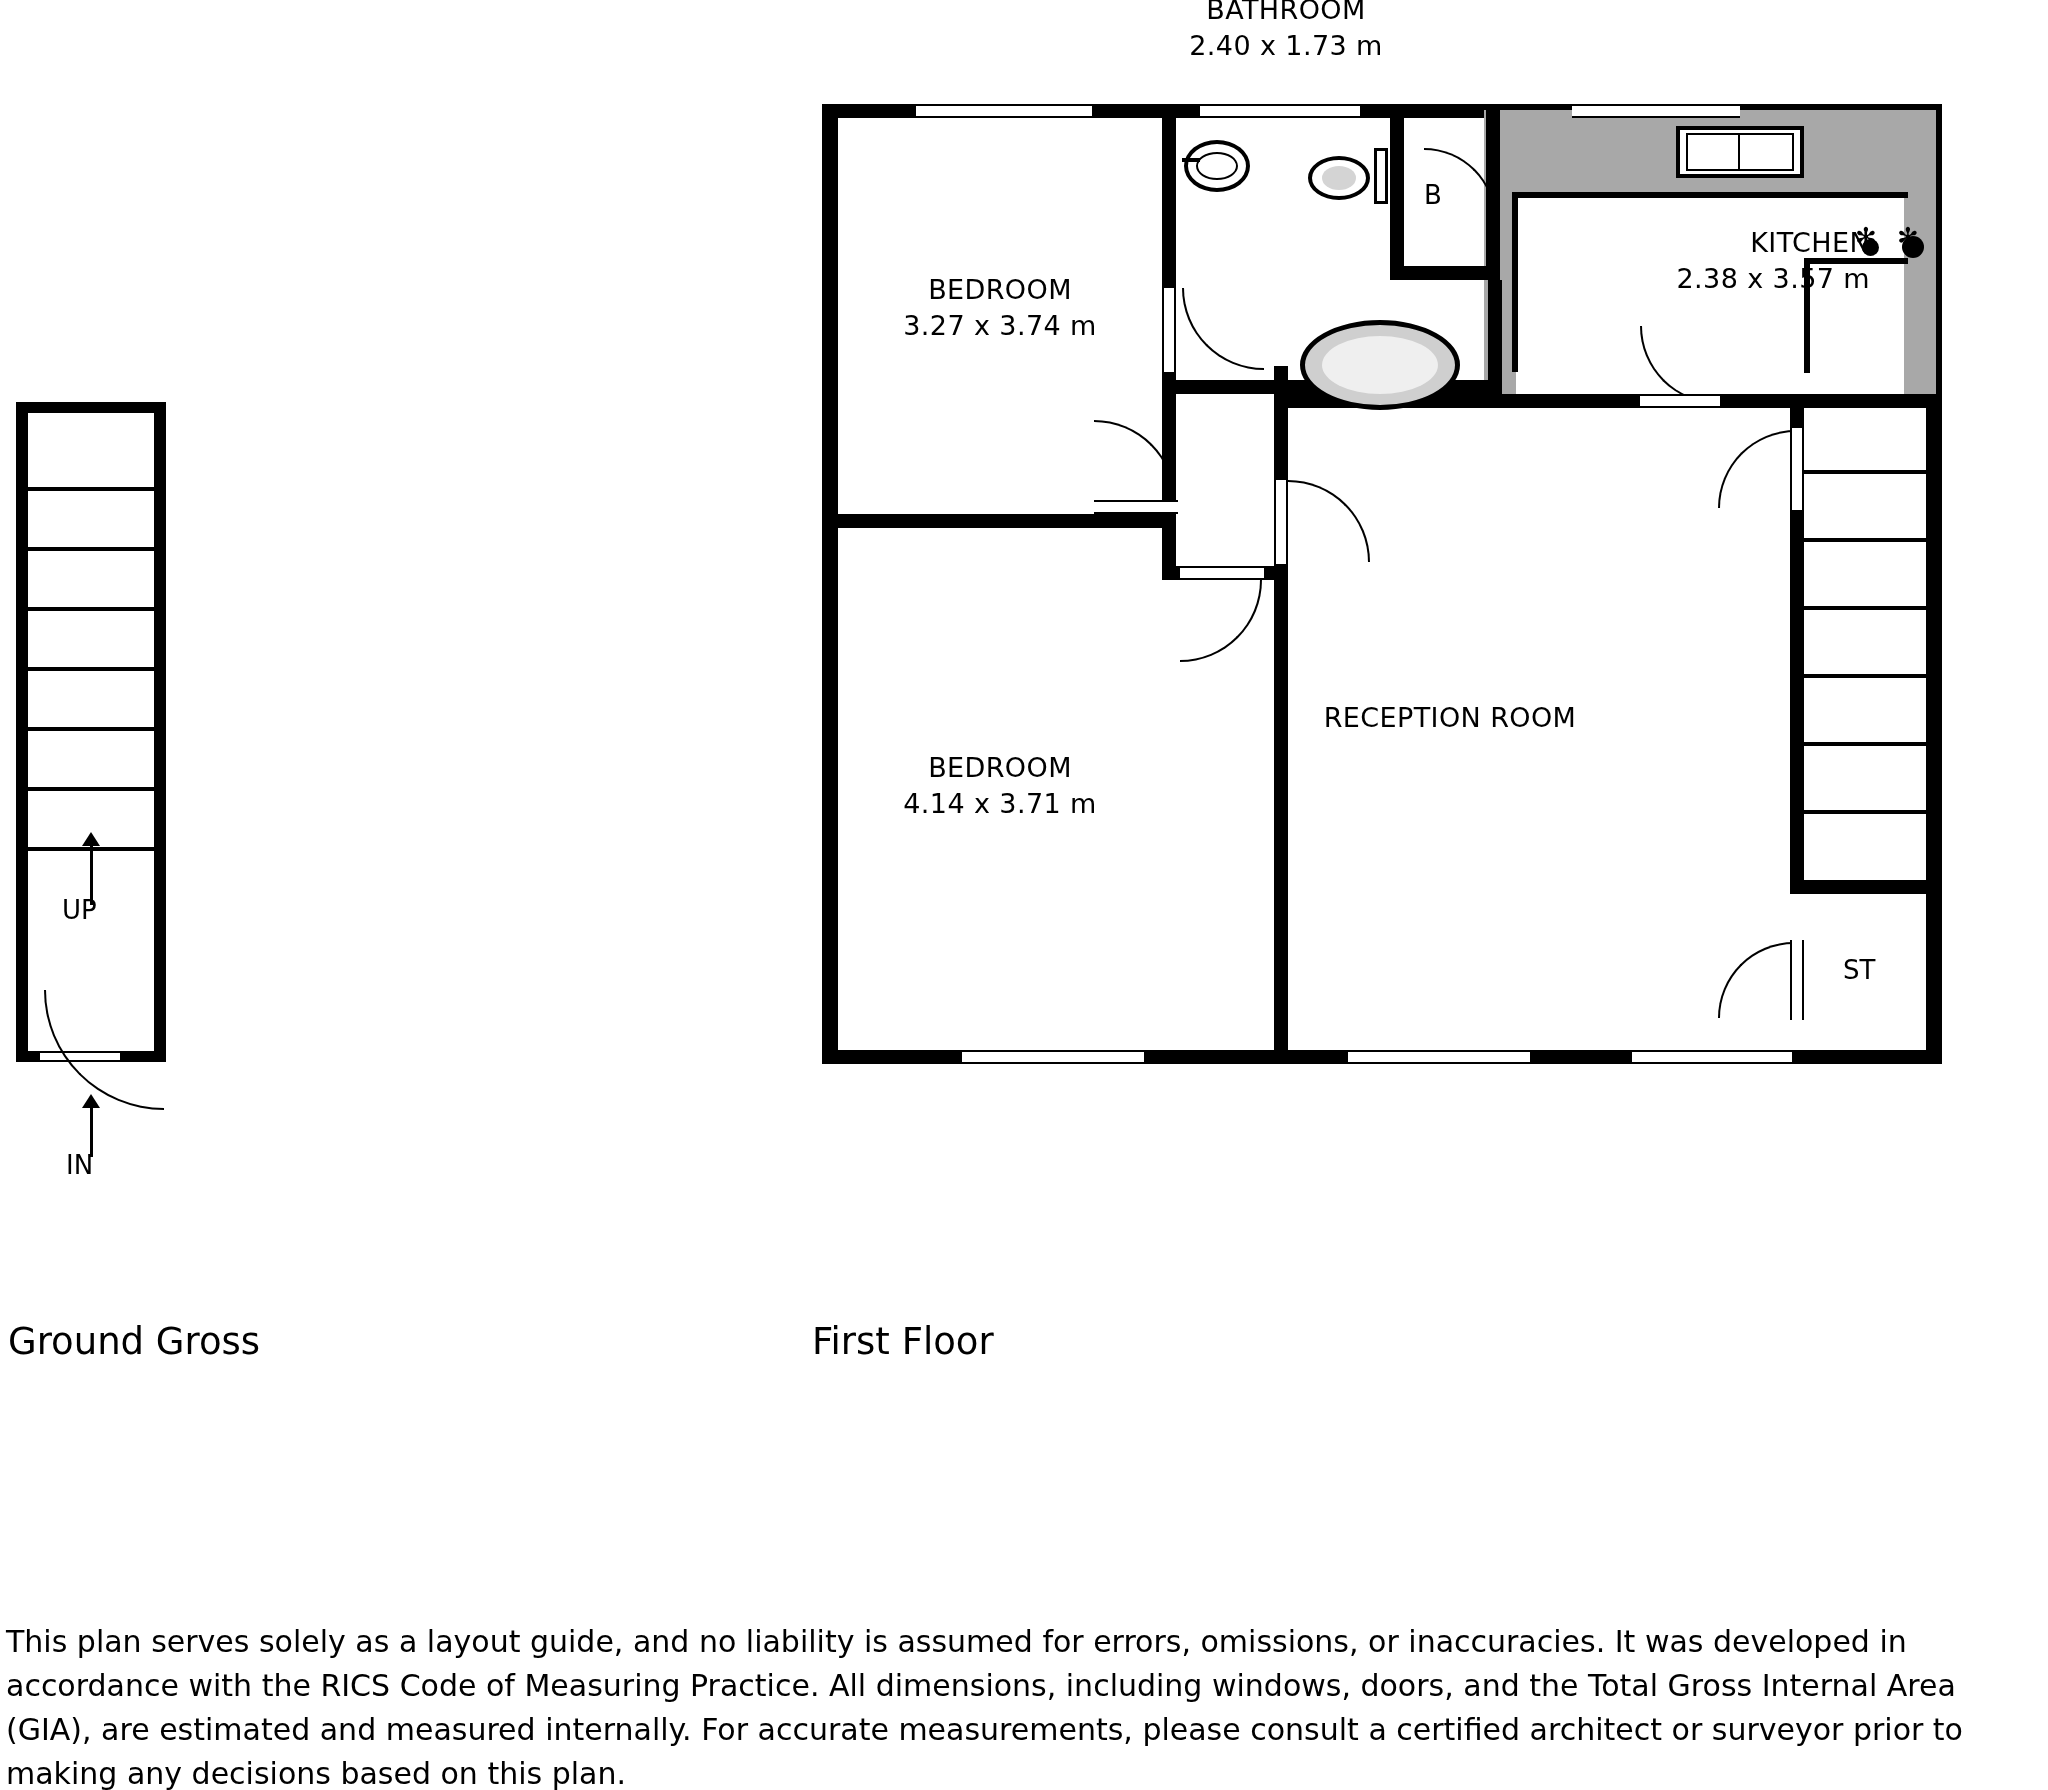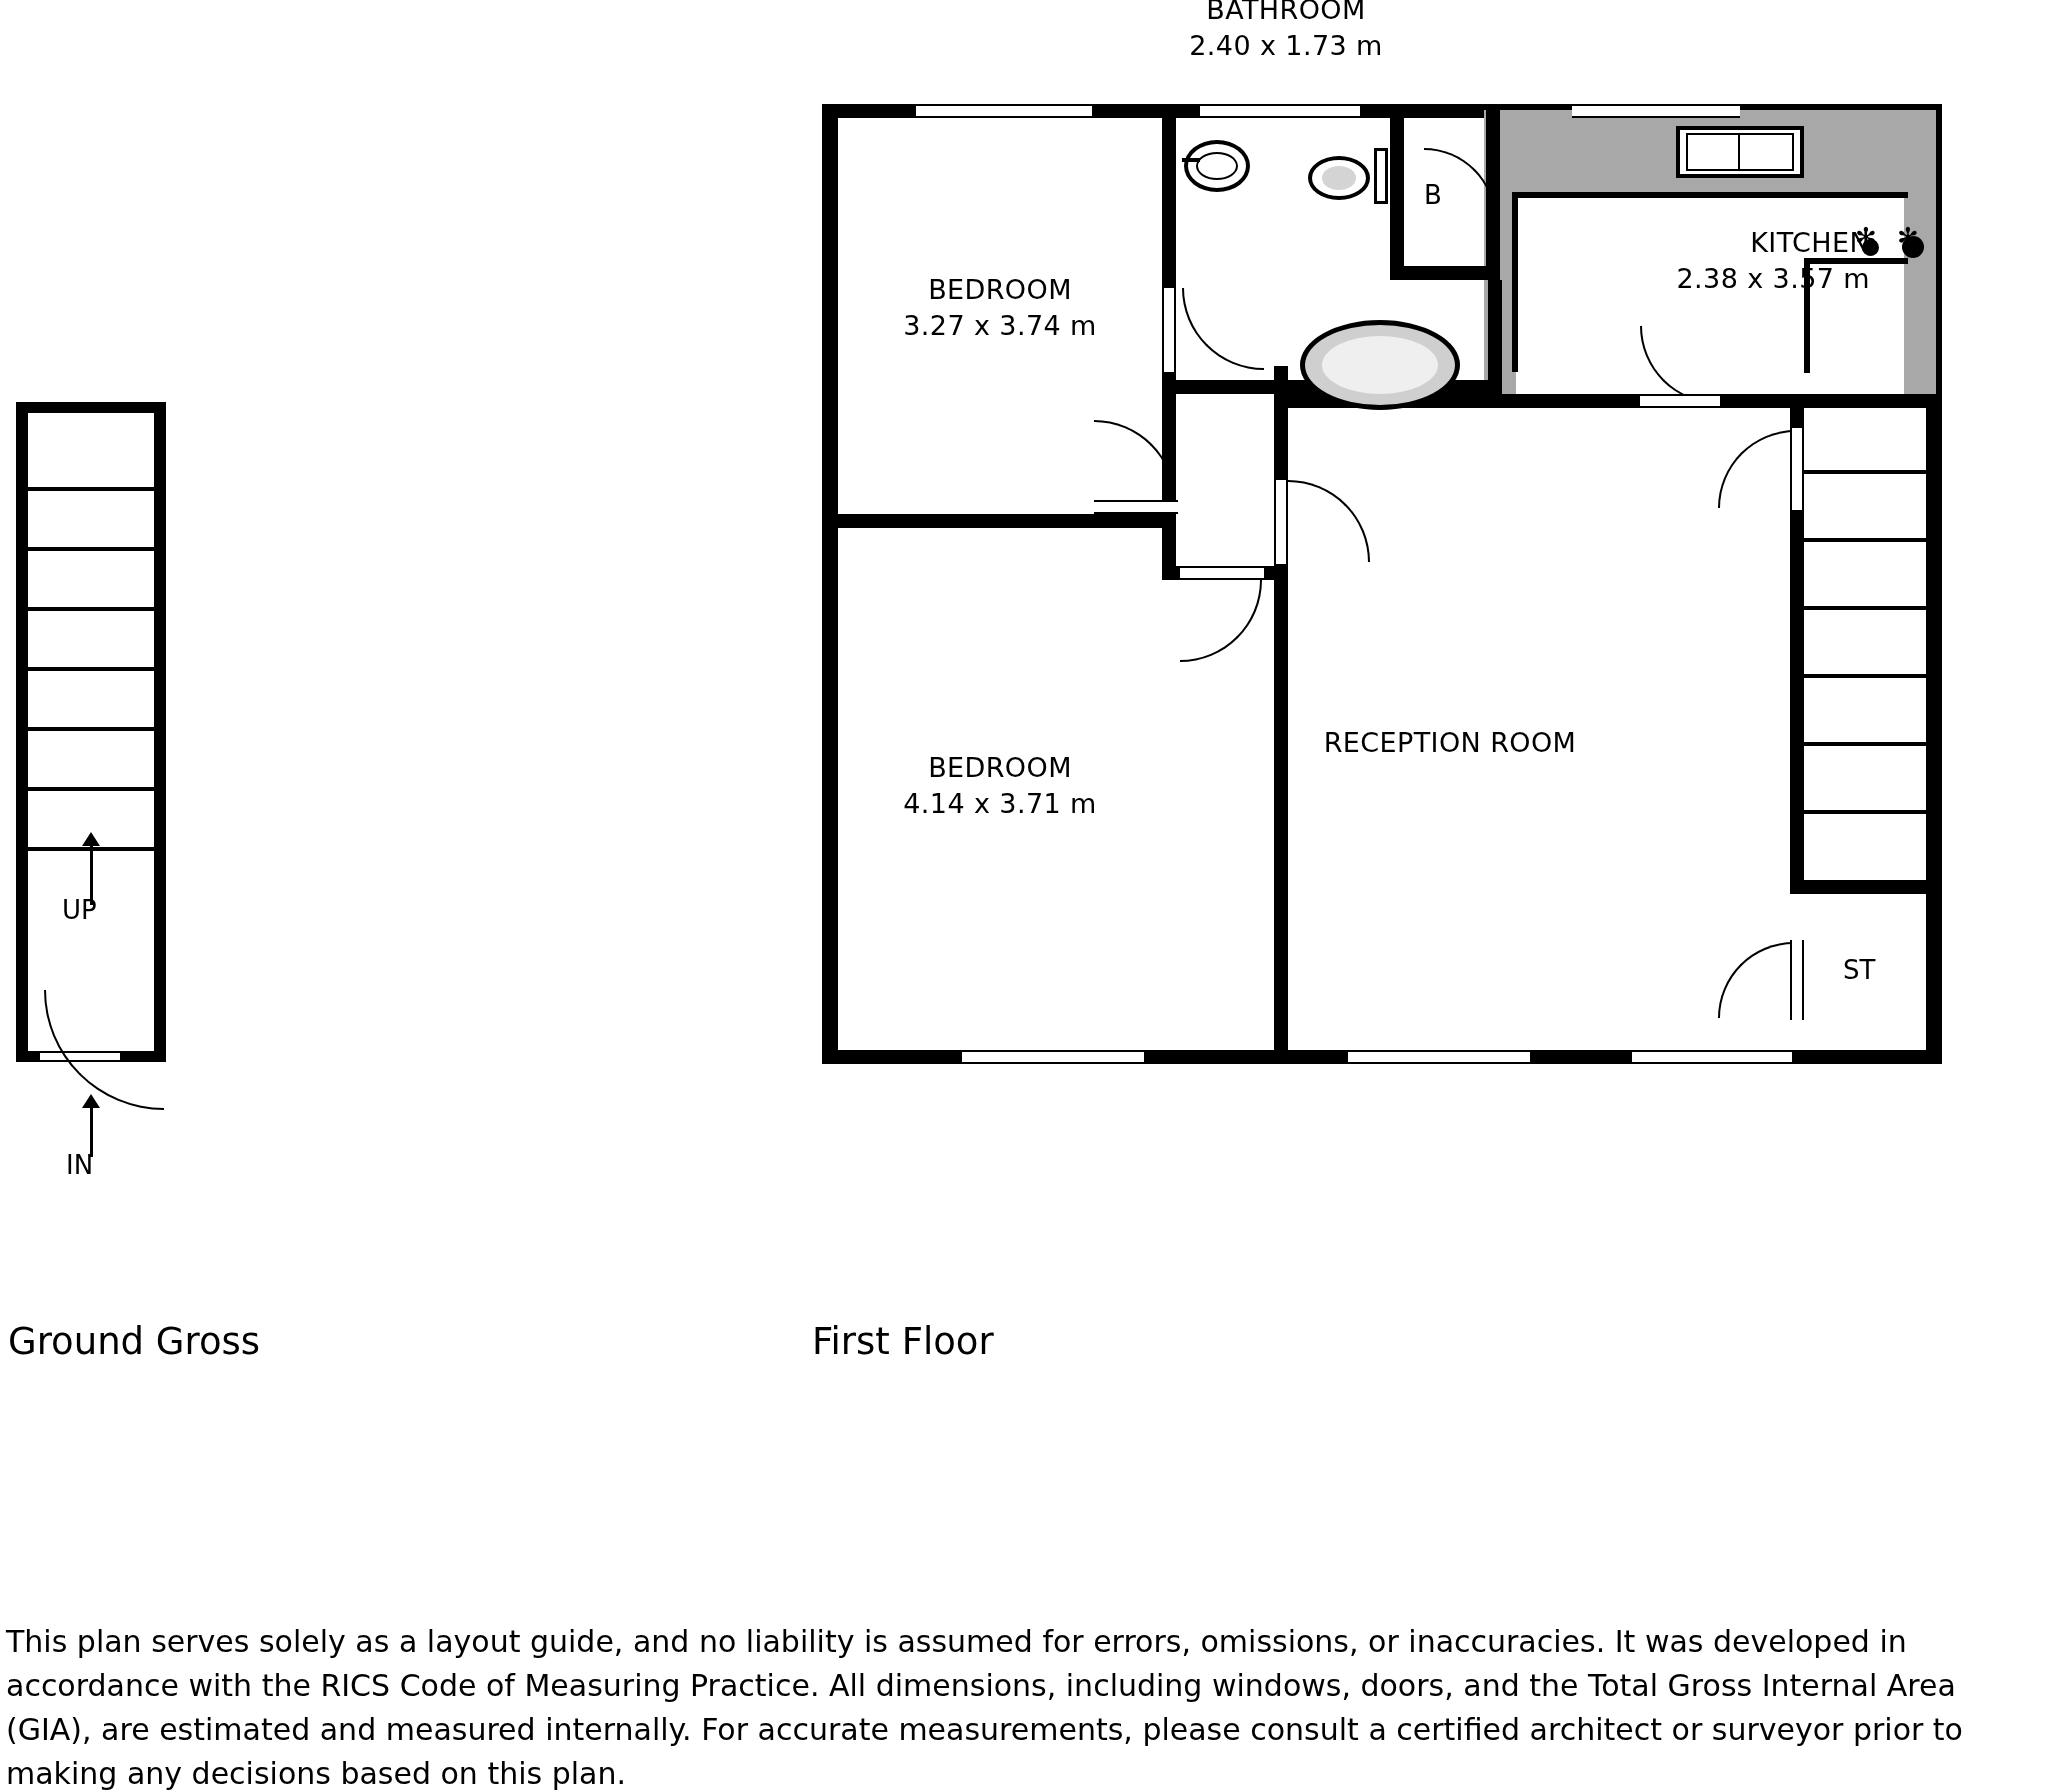--- a/index.html
+++ b/index.html
@@ -252,21 +252,21 @@
     <div class="label" style="left:830px; top:750px; width:340px;">
       <span class="name">BEDROOM</span>
       <span class="dim">4.14 x 3.71 m</span>
     </div>
 
     <div class="label" style="left:1530px; top:225px; width:340px;text-align:right;">
       <span class="name">KITCHEN</span>
       <span class="dim">2.38 x 3.57 m</span>
     </div>
 
-    <div class="label" style="left:1240px; top:700px; width:420px;margin-top:25px;">
+    <div class="label" style="left:1240px; top:700px; width:420px;">
       <span class="name">RECEPTION ROOM</span>
     </div>
   </div>
 
   <div class="floor-caption" style="left:8px; top:1320px;">Ground Gross</div>
   <div class="floor-caption" style="left:812px; top:1320px;">First Floor</div>
 
 
   <div class="disclaimer" style="left:6px; top:1620px;">This plan serves solely as a layout guide, and no liability is assumed for errors, omissions, or inaccuracies. It was developed in accordance with the RICS Code of Measuring Practice. All dimensions, including windows, doors, and the Total Gross Internal Area (GIA), are estimated and measured internally. For accurate measurements, please consult a certified architect or surveyor prior to making any decisions based on this plan.</div>
 

